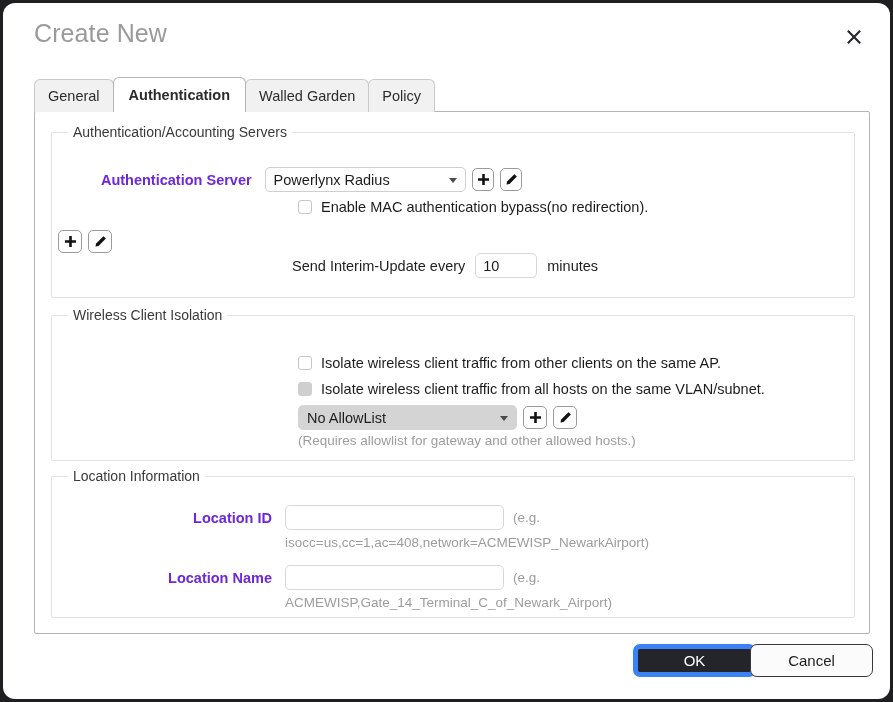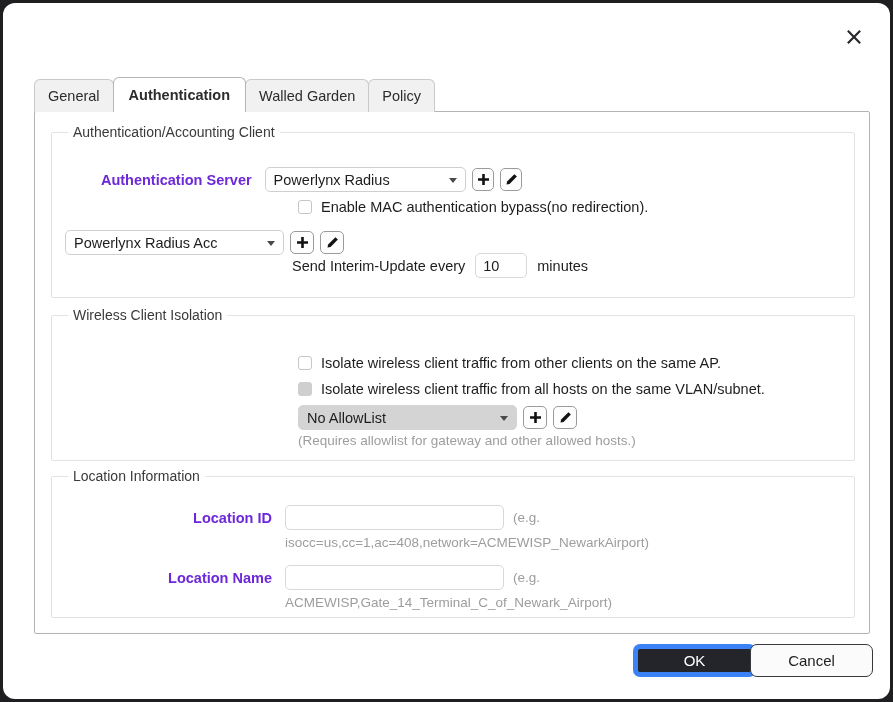--- a/index.html
+++ b/index.html
@@ -190,21 +190,21 @@
     height: 25px;
     background: #ffffff;
     border: 1px solid #d8d8d8;
     border-radius: 5px;
     font-size: 14.5px;
     color: #1d1d1f;
     padding: 0 7px;
     font-family: "Liberation Sans", sans-serif;
     outline: none;
   }
-  .textbox.small { width: 52px; }
+  .textbox.small { width: 62px; }
   .textbox.wide  { width: 219px; }
 
   
   #footer {
     position: absolute;
     left: 0; right: 0; bottom: 0;
     height: 64px;
   }
   .btn {
     position: absolute;
@@ -229,38 +229,39 @@
     background: #fbfbfb;
     color: #1d1d1f;
     border: 1px solid #38393d;
   }
 </style>
 </head>
 <body>
 
 <div id="window">
 
+  <div id="dialog-title">Create New</div>
 
   <div id="close-button">
     <svg width="20" height="20" viewBox="0 0 20 20" aria-hidden="true">
       <path d="M4.6 3.1 L10 8.5 L15.4 3.1 L16.9 4.6 L11.5 10 L16.9 15.4 L15.4 16.9 L10 11.5 L4.6 16.9 L3.1 15.4 L8.5 10 L3.1 4.6 Z" fill="#26272b"></path>
     </svg>
   </div>
 
   <div id="tabs">
     <div class="tab">General</div>
     <div class="tab active">Authentication</div>
     <div class="tab">Walled Garden</div>
     <div class="tab">Policy</div>
   </div>
 
   <div id="tab-panel">
 
     <div class="fieldset" id="fs-auth">
-      <div class="legend">Authentication/Accounting Client</div>
+      <div class="legend">Authentication/Accounting Servers</div>
 
       <div class="row" style="left:0; top:34px; width:470px;">
         <div class="form-label" style="width:220px;">Authentication Server</div>
         <div class="select" style="margin-left:13px;">
           <span>Powerlynx Radius</span>
           <span class="caret"></span>
         </div>
         <div class="icon-btn">
           <svg width="13" height="13" viewBox="0 0 13 13" aria-hidden="true">
             <path d="M5.2 1 H7.8 V5.2 H12 V7.8 H7.8 V12 H5.2 V7.8 H1 V5.2 H5.2 Z" fill="#111113"></path>
@@ -272,24 +273,20 @@
           </svg>
         </div>
       </div>
 
       <div class="row" style="left:246px; top:66px;">
         <div class="checkbox"></div>
         <div class="check-label">Enable MAC authentication bypass(no redirection).</div>
       </div>
 
       <div class="row" style="left:0; top:97px; width:470px;">
-        <div class="select" style="margin-left:13px;">
-          <span>Powerlynx Radius Acc</span>
-          <span class="caret"></span>
-        </div>
         <div class="icon-btn">
           <svg width="13" height="13" viewBox="0 0 13 13" aria-hidden="true">
             <path d="M5.2 1 H7.8 V5.2 H12 V7.8 H7.8 V12 H5.2 V7.8 H1 V5.2 H5.2 Z" fill="#111113"></path>
           </svg>
         </div>
         <div class="icon-btn">
           <svg width="13" height="13" viewBox="0 0 16 16" aria-hidden="true">
             <path d="M11.6 1.4 L14.6 4.4 L5.6 13.4 L1.8 14.2 L2.6 10.4 Z" fill="#111113"></path>
           </svg>
         </div>

